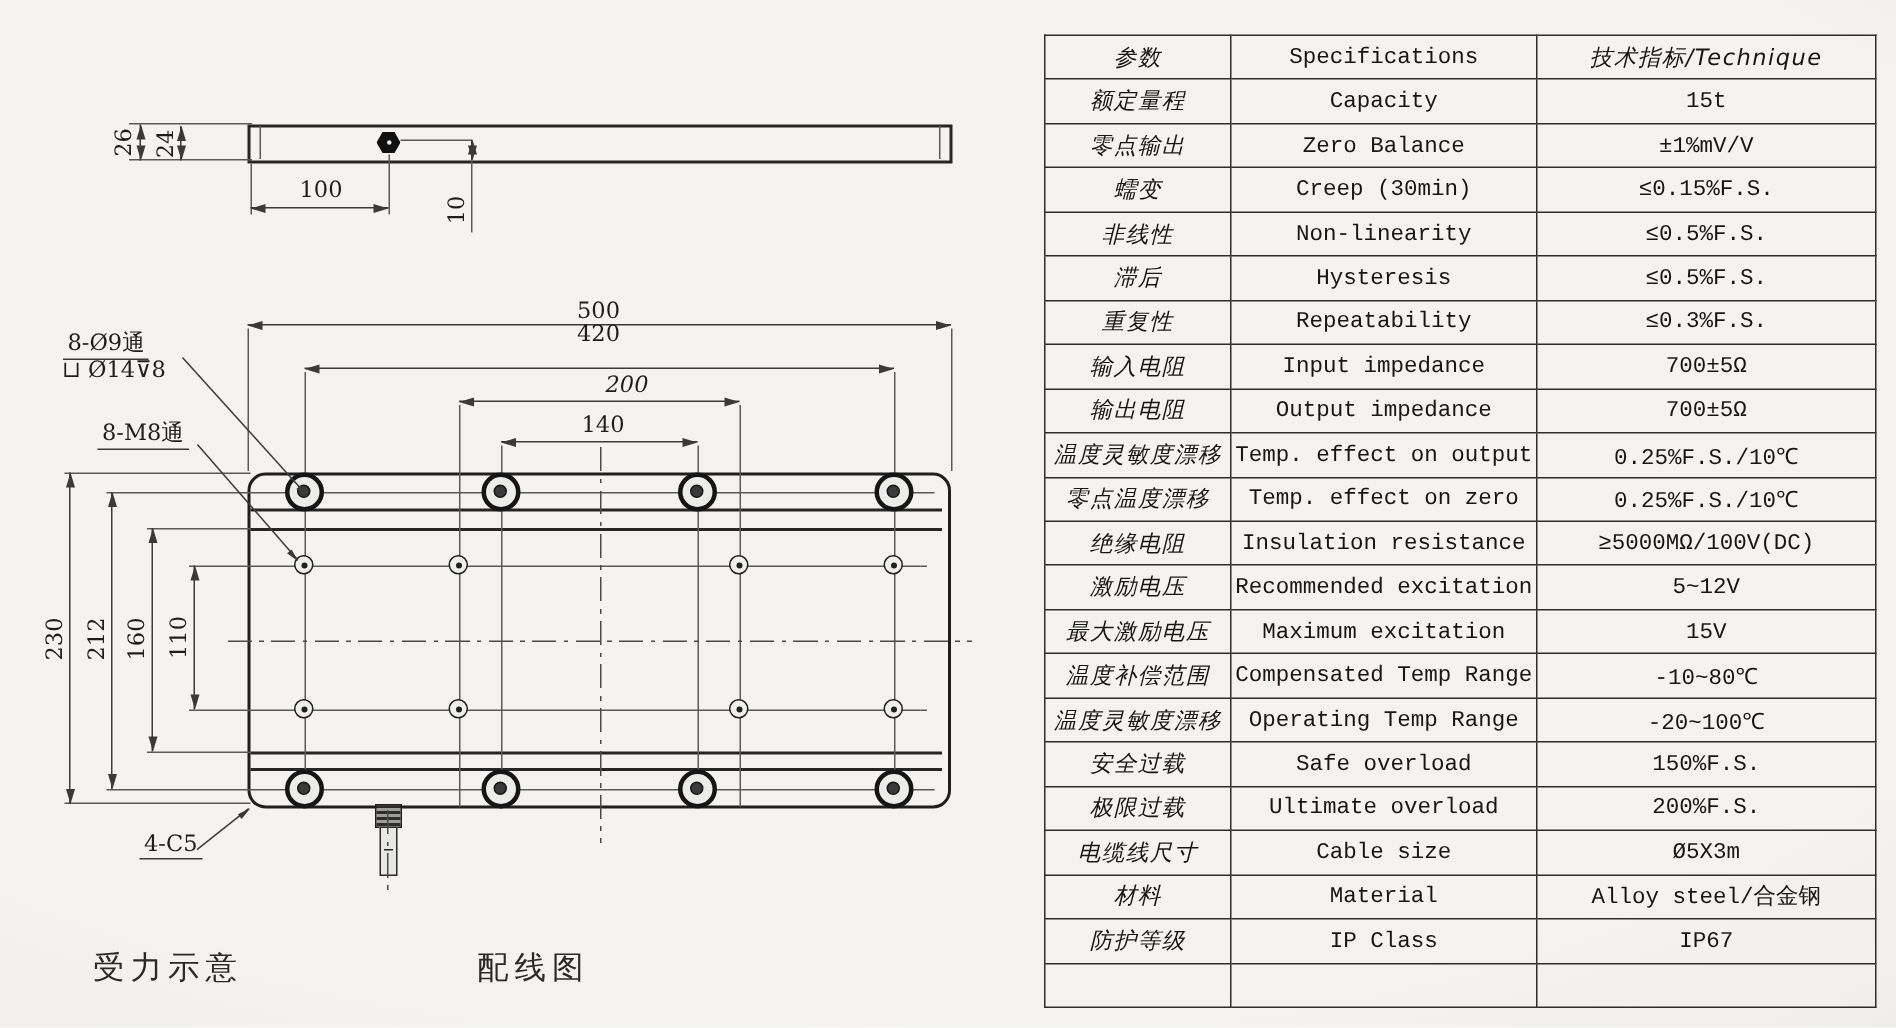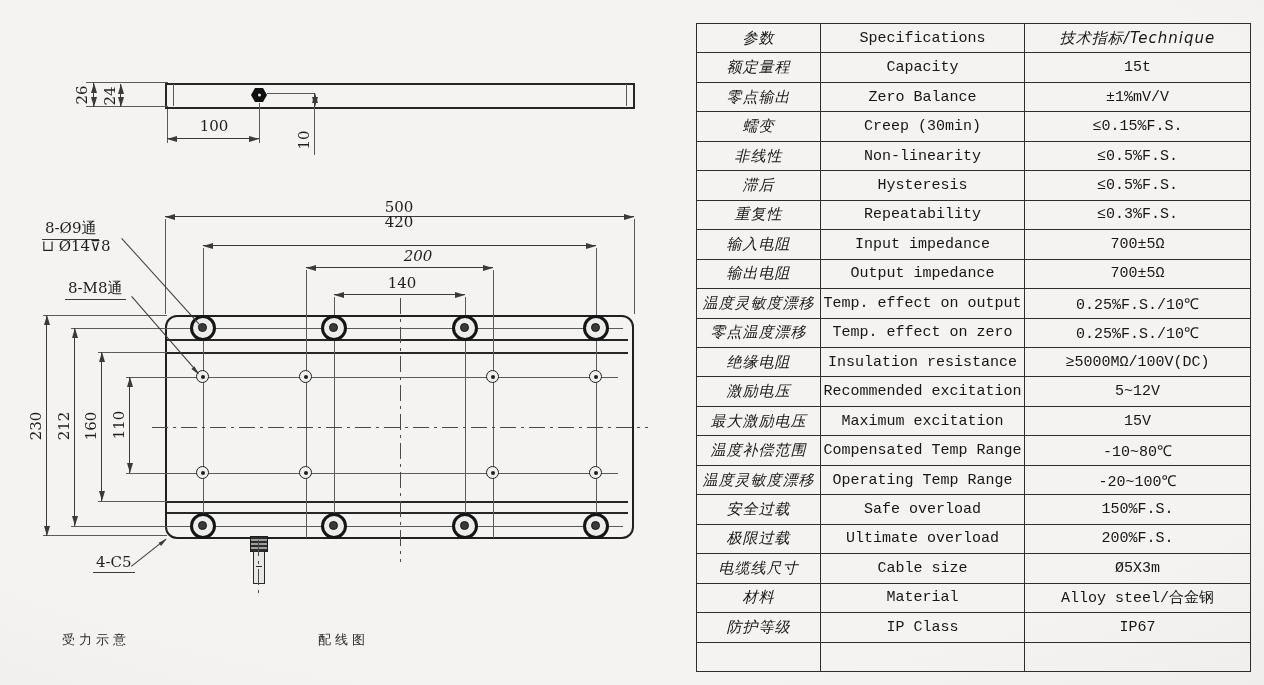--- a/index.html
+++ b/index.html
@@ -28,21 +28,21 @@
   .leader{position:absolute;height:0;border-top:1px solid #3a3a3a;transform-origin:0 0;}
   .leader::after{content:"";position:absolute;right:-1px;top:-2.5px;width:0;height:0;
       border-top:2.5px solid transparent;border-bottom:2.5px solid transparent;border-left:9px solid #3a3a3a;}
   
   .dlabel{position:absolute;font-family:"DejaVu Serif", serif;font-size:15px;color:#1e1e1e;
       transform:translate(-50%,-50%);white-space:nowrap;}
   .vlabel{position:absolute;font-family:"DejaVu Serif", serif;font-size:15px;color:#1e1e1e;
       writing-mode:vertical-rl;transform:translate(-50%,-50%) rotate(180deg);white-space:nowrap;}
   .callout{position:absolute;font-family:"DejaVu Serif", serif;font-size:15px;color:#1e1e1e;
       border-bottom:1px solid #3a3a3a;padding:0 3px 1px 3px;white-space:nowrap;text-align:center;}
-  .caption{position:absolute;font-size:13px;color:#2a2a2a;letter-spacing:4px;white-space:nowrap;}
+  .caption{position:absolute;font-size:21px;color:#2a2a2a;letter-spacing:4px;white-space:nowrap;}
   
   .bar{position:absolute;border:2px solid #262626;background:transparent;}
   .plate{position:absolute;border:2.5px solid #1f1f1f;border-radius:12px;background:transparent;}
   .hex{position:absolute;width:16px;height:15px;background:#101010;transform:translate(-50%,-50%);
       clip-path:polygon(25% 3%,75% 3%,100% 50%,75% 97%,25% 97%,0% 50%);}
   .hex::after{content:"";position:absolute;left:50%;top:50%;width:3px;height:3px;margin:-1.5px 0 0 -1.5px;
       border-radius:50%;background:#e8e8e6;}
   .hbig{position:absolute;width:20px;height:20px;margin:-13.5px 0 0 -13.5px;border:3.5px solid #151515;
       border-radius:50%;background:#ececea;}
   .hbig::after{content:"";position:absolute;left:50%;top:50%;width:7px;height:7px;margin:-4.5px 0 0 -4.5px;

